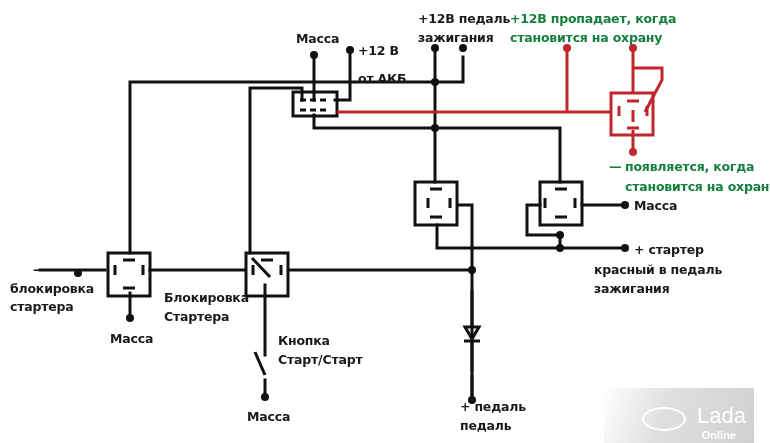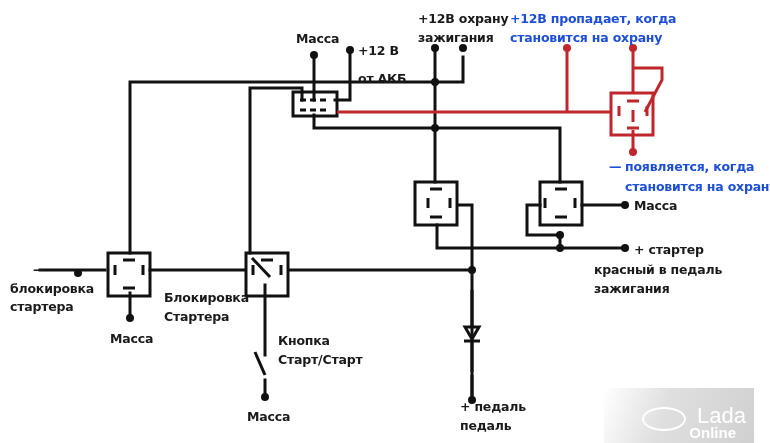--- a/index.html
+++ b/index.html
@@ -1,23 +1,23 @@
 <!DOCTYPE html>
 <html><head>
 <meta charset="utf-8">
 <style>
   html, body { margin: 0; padding: 0; background: #ffffff; }
   body { width: 770px; height: 443px; overflow: hidden; position: relative; font-family: "DejaVu Sans", sans-serif; }
   #diagram { position: absolute; left: 0; top: 0; width: 770px; height: 443px; }
   .lbl { position: absolute; font-family: "DejaVu Sans", sans-serif; font-weight: bold; font-size: 12.5px; line-height: 17px; color: #1a1a1a; white-space: nowrap; letter-spacing: -0.2px; }
-  .lbl.red { color: #1d4ed8; }
+  .lbl.red { color: #15803d; }
   .wm { position: absolute; right: 16px; bottom: 0; width: 150px; height: 55px;
         background: linear-gradient(110deg, rgba(255,255,255,0) 0%, rgba(220,220,220,0.9) 40%, #d0d0d0 100%); }
   .wm-text { position: absolute; right: 8px; bottom: 14px; font-family: "Liberation Sans", sans-serif; font-size: 22px; color: #ffffff; }
-  .wm-sub { position: absolute; right: 18px; bottom: 2px; font-family: "Liberation Sans", sans-serif; font-size: 15px; font-weight: bold; color: #ffffff; }
+  .wm-sub { position: absolute; right: 18px; bottom: 2px; font-family: "Liberation Sans", sans-serif; font-size: 11px; font-weight: bold; color: #ffffff; }
   .wm-logo { position: absolute; right: 68px; bottom: 12px; width: 40px; height: 20px; border: 2px solid #fff; border-radius: 50%; }
 </style>
 </head>
 <body>
 
 <svg id="diagram" viewBox="0 0 770 443" xmlns="http://www.w3.org/2000/svg">
   <g fill="none" stroke="#111" stroke-width="3" stroke-linecap="square">
 
     <path d="M130 253 V82 H463 V57"></path>
 
@@ -101,21 +101,21 @@
   <g fill="#c0272d">
     <circle cx="567" cy="48" r="4"></circle>
     <circle cx="633" cy="48" r="4"></circle>
     <circle cx="633" cy="152" r="4"></circle>
   </g>
 </svg>
 
 <div class="lbl" style="left:296px;top:30px">Масса</div>
 <div class="lbl" style="left:358px;top:42px">+12 В</div>
 <div class="lbl" style="left:358px;top:70px">от АКБ</div>
-<div class="lbl" style="left:418px;top:10px">+12В охрану</div>
+<div class="lbl" style="left:418px;top:10px">+12В педаль</div>
 <div class="lbl" style="left:418px;top:29px">зажигания</div>
 <div class="lbl red" style="left:510px;top:10px">+12В пропадает, когда</div>
 <div class="lbl red" style="left:510px;top:29px">становится на охрану</div>
 <div class="lbl red" style="left:609px;top:158px">—</div>
 <div class="lbl red" style="left:625px;top:158px">появляется, когда</div>
 <div class="lbl red" style="left:625px;top:178px">становится на охрану</div>
 <div class="lbl" style="left:634px;top:197px">Масса</div>
 <div class="lbl" style="left:634px;top:241px">+ стартер</div>
 <div class="lbl" style="left:594px;top:261px">красный в педаль</div>
 <div class="lbl" style="left:594px;top:280px">зажигания</div>

